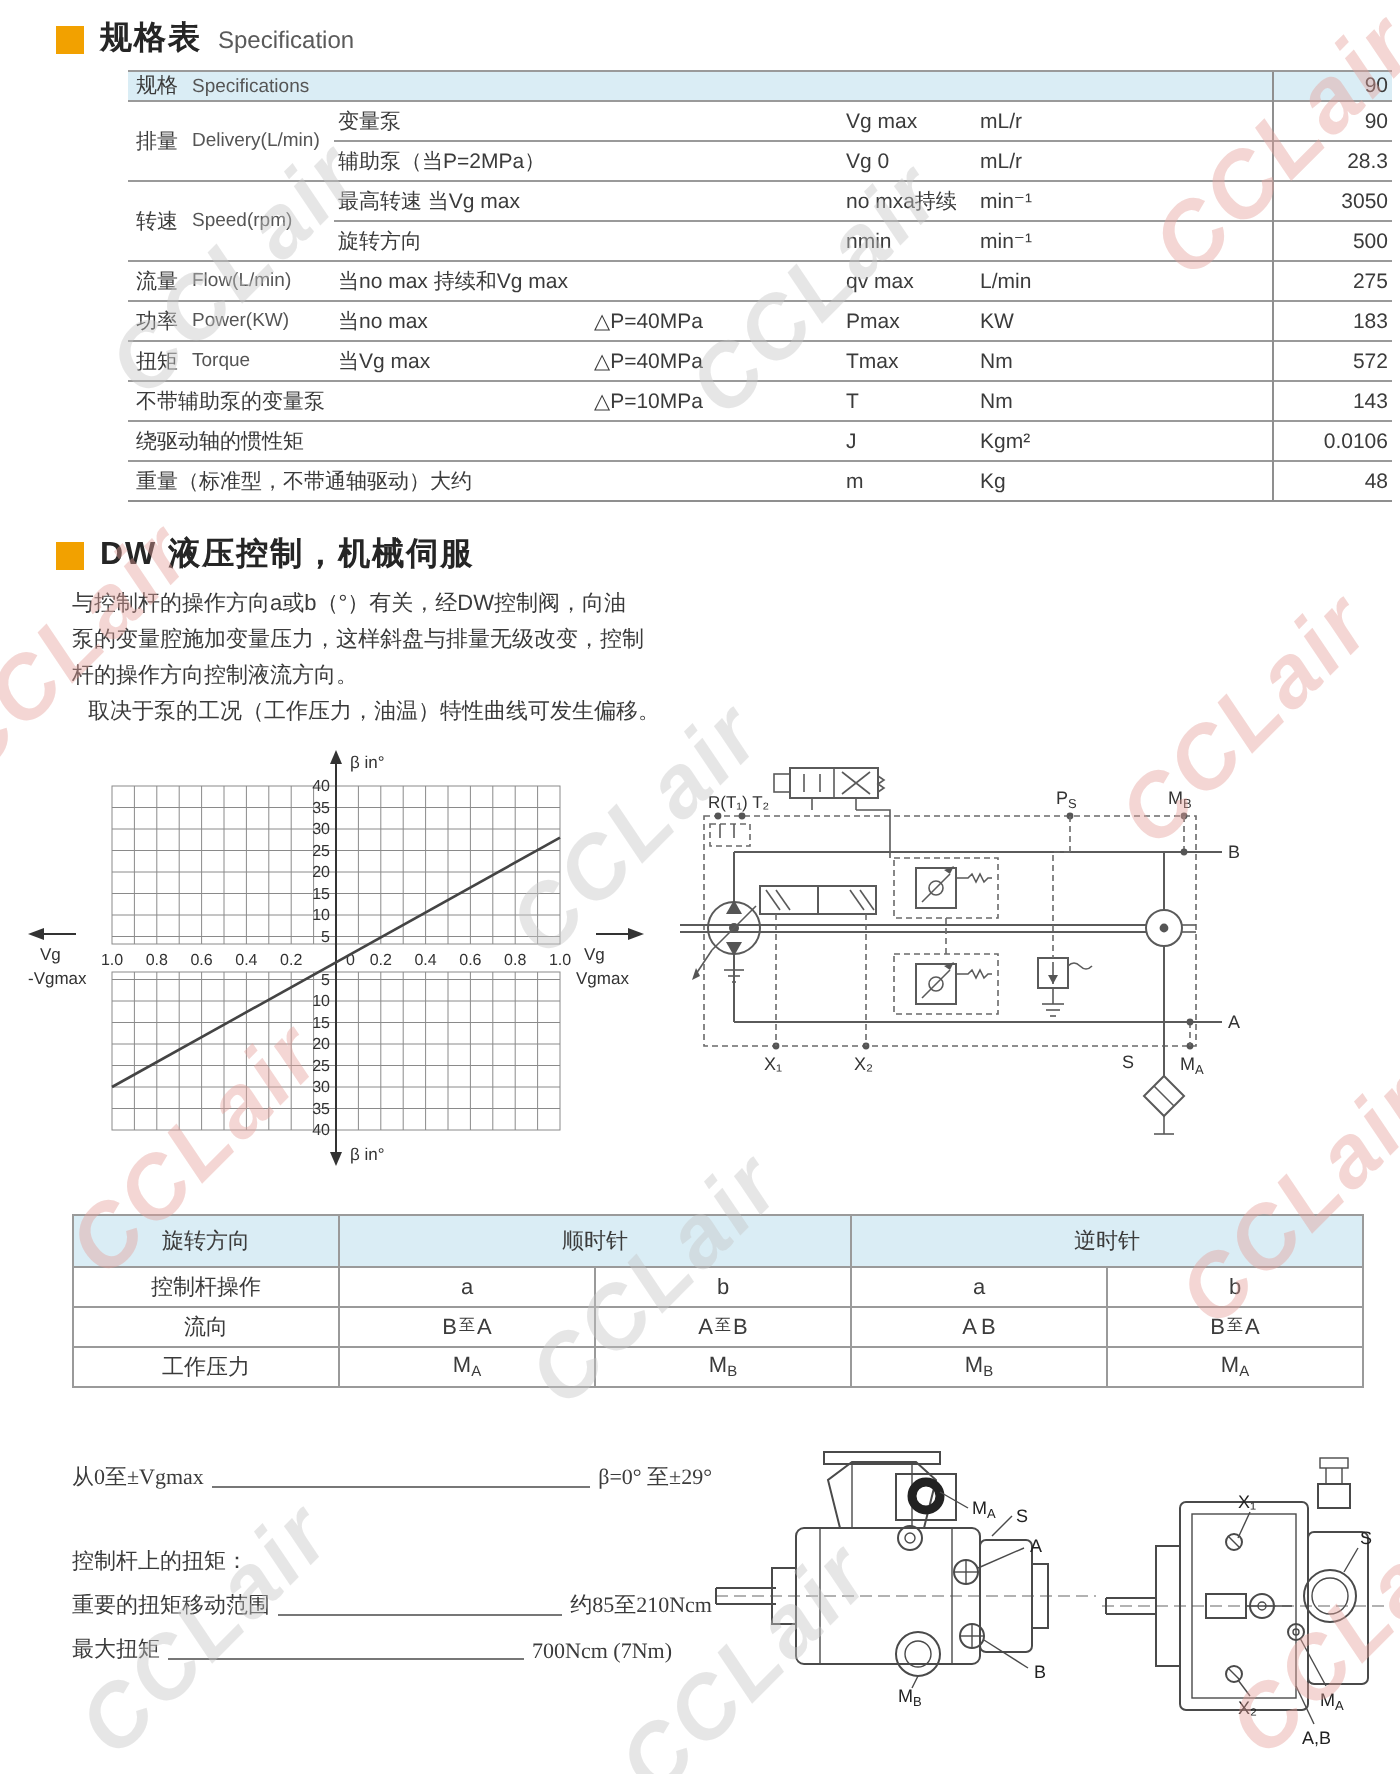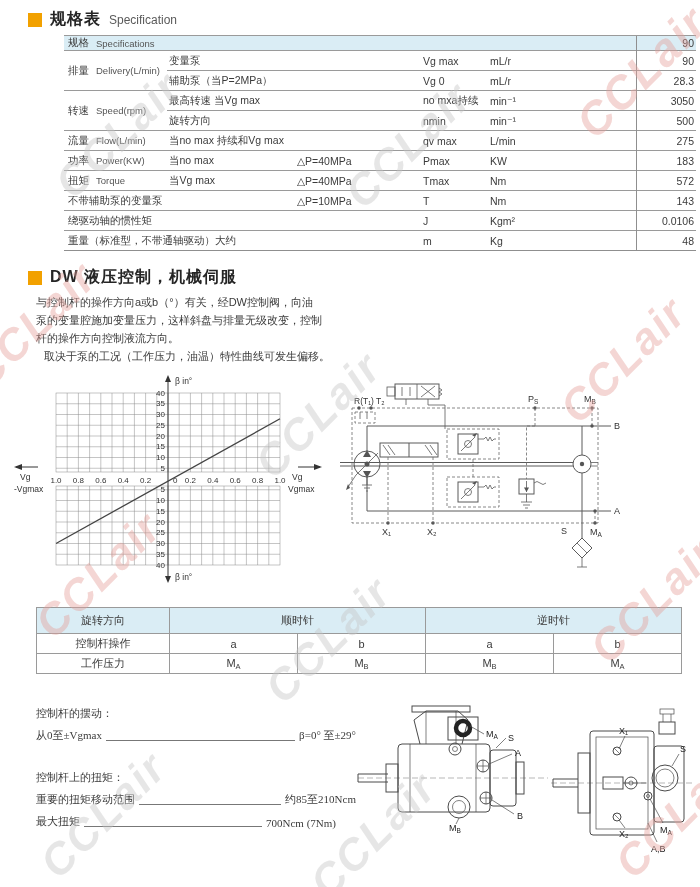--- a/index.html
+++ b/index.html
@@ -450,32 +450,38 @@
       <td colspan="2">逆时针</td>
     </tr>
     <tr>
       <td>控制杆操作</td>
       <td>a</td>
       <td>b</td>
       <td>a</td>
       <td>b</td>
     </tr>
     <tr>
+      <td>流向</td>
+      <td><span>B</span><span class="via">至</span><span>A</span></td>
+      <td><span>A</span><span class="via">至</span><span>B</span></td>
+      <td><span>A</span><span class="via"></span><span>B</span></td>
+      <td><span>B</span><span class="via">至</span><span>A</span></td>
+    </tr>
+    <tr>
       <td>工作压力</td>
       <td><span>M</span><sub class="sub">A</sub></td>
       <td><span>M</span><sub class="sub">B</sub></td>
       <td><span>M</span><sub class="sub">B</sub></td>
       <td><span>M</span><sub class="sub">A</sub></td>
     </tr>
   </tbody>
     </table>
 
   <div class="bottom-row">
     <div class="notes">
-      <div class="note-title">控制杆的摆动：</div>
       <div class="note-line">
         <span class="note-label">从0至±Vgmax</span>
         <span class="note-fill"></span>
         <span class="note-val">β=0° 至±29°</span>
       </div>
       <div class="note-gap"></div>
       <div class="note-title">控制杆上的扭矩：</div>
       <div class="note-line">
         <span class="note-label">重要的扭矩移动范围</span>
         <span class="note-fill"></span>

